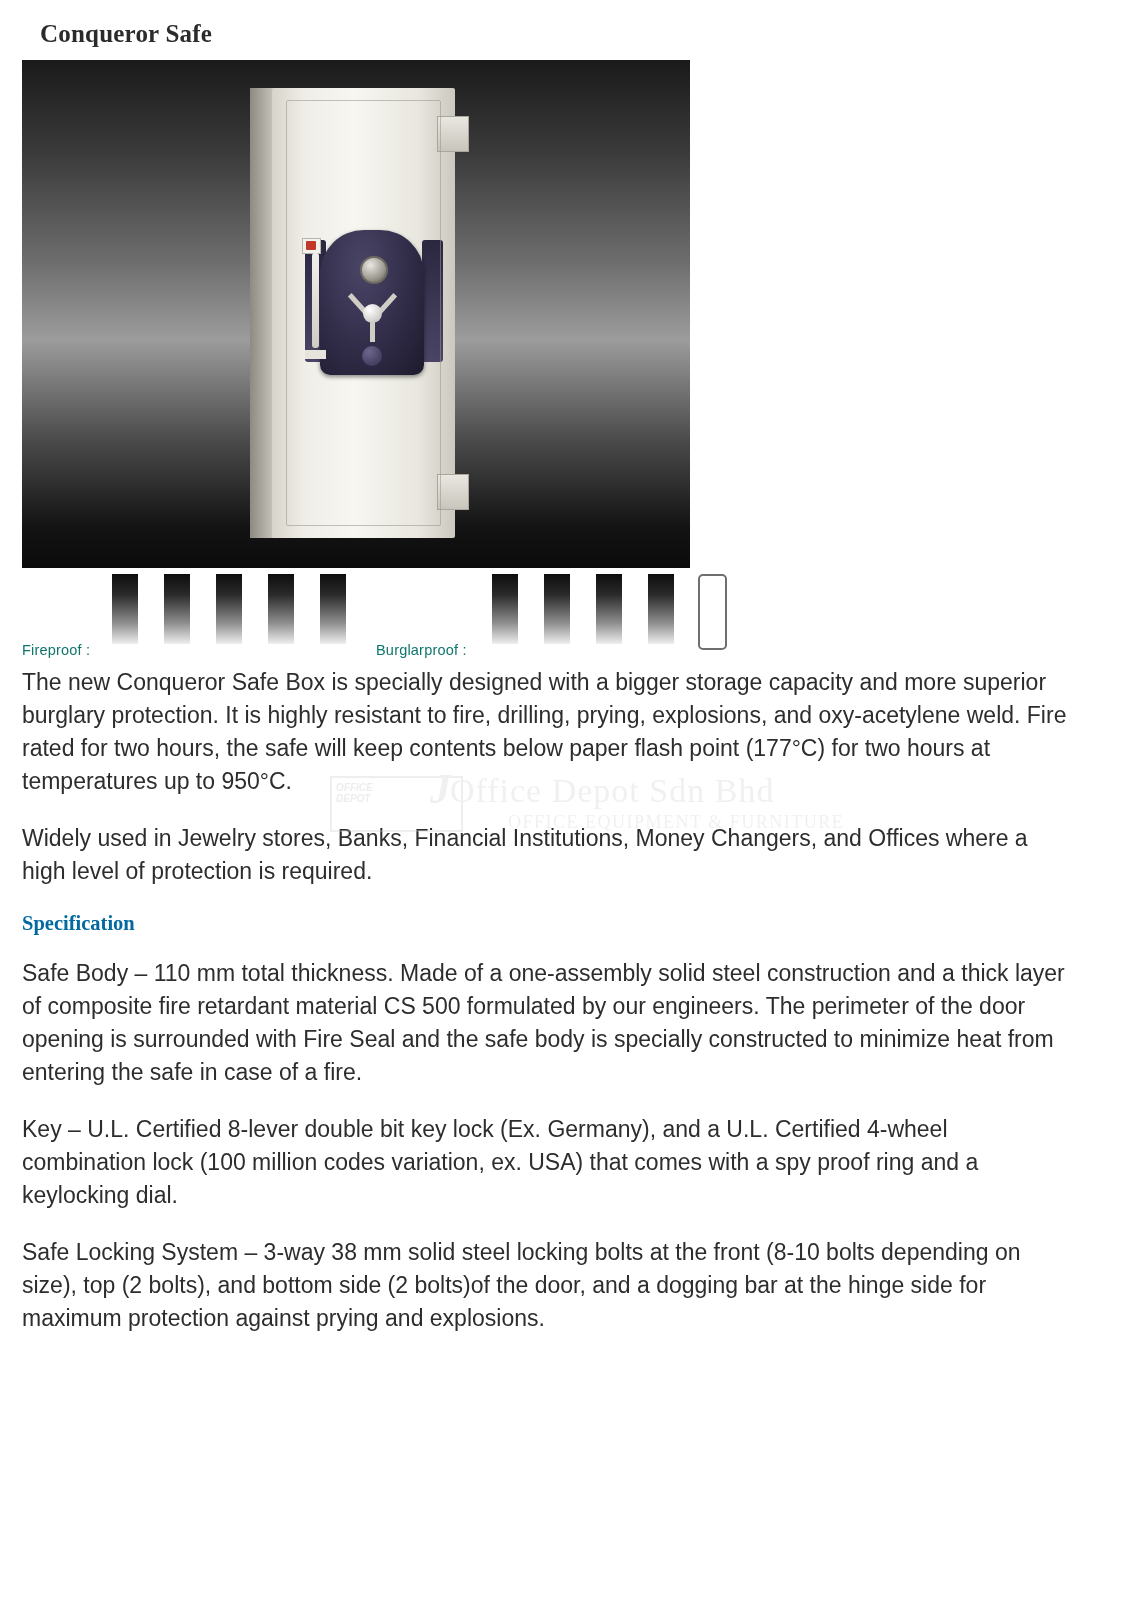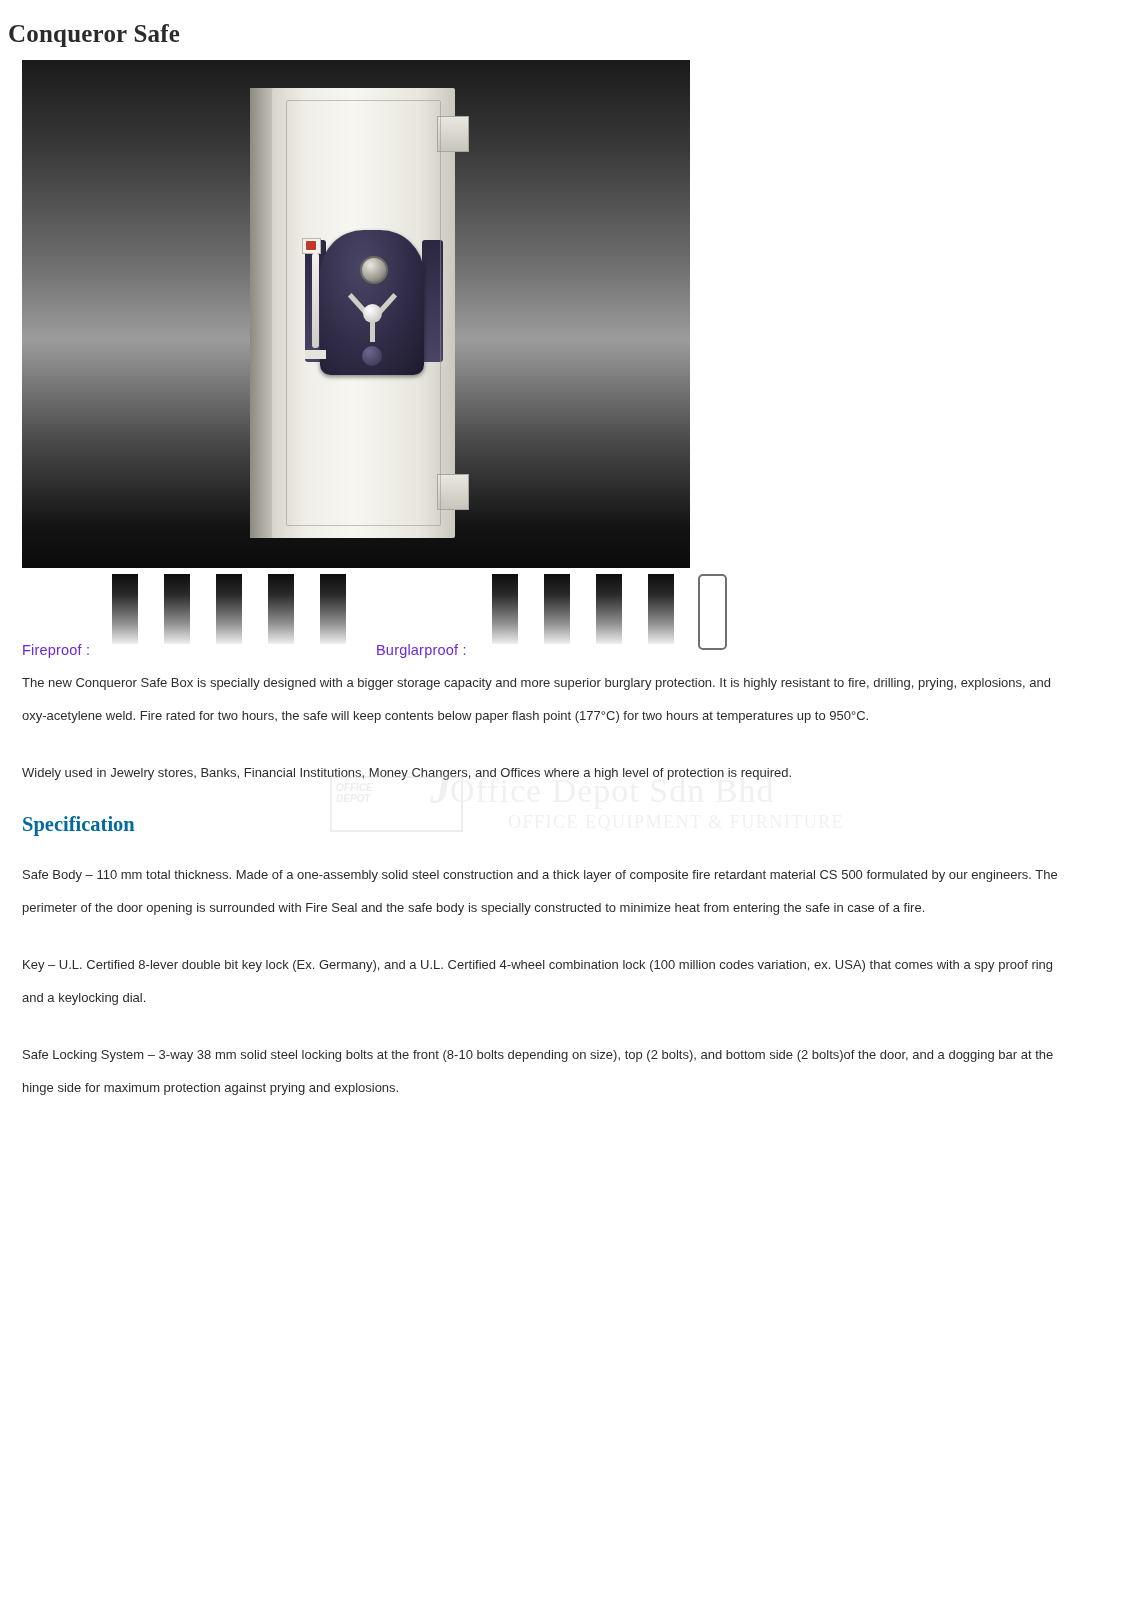--- a/index.html
+++ b/index.html
@@ -18,21 +18,21 @@
   .page {
     position: relative;
     width: 1131px;
     padding: 0;
   }
   .title {
     font-family: "Liberation Serif", serif;
     font-weight: bold;
     font-size: 25px;
     color: #2b2b2b;
-    margin: 20px 0 0 8px;
+    margin: 20px 0 0 40px;
     letter-spacing: 0.2px;
   }
   .hero {
     margin: 12px 0 0 22px;
     width: 668px;
     height: 508px;
     background: linear-gradient(to bottom,
        #1a1a1a 0%,
        #3a3a3a 18%,
        #6e6e6e 40%,
@@ -198,30 +198,30 @@
   .bar.outline {
     background: #ffffff;
     border: 2px solid #6f6f6f;
     border-radius: 5px;
     width: 25px;
     height: 72px;
   }
   .rating-label {
     position: absolute;
     font-size: 14.5px;
-    color: #6d28d9;
+    color: #0f766e;
     top: 68px;
     letter-spacing: 0.2px;
   }
 
   .body-text {
     margin: 0 22px;
   }
   .para {
-    font-size: 13px;
+    font-size: 23px;
     line-height: 33px;
     color: #2d2d2d;
     margin: 0 0 24px 0;
     max-width: 1046px;
   }
   .spec-head {
     font-family: "Liberation Serif", serif;
     font-weight: bold;
     font-size: 20.5px;
     color: #0369a1;

